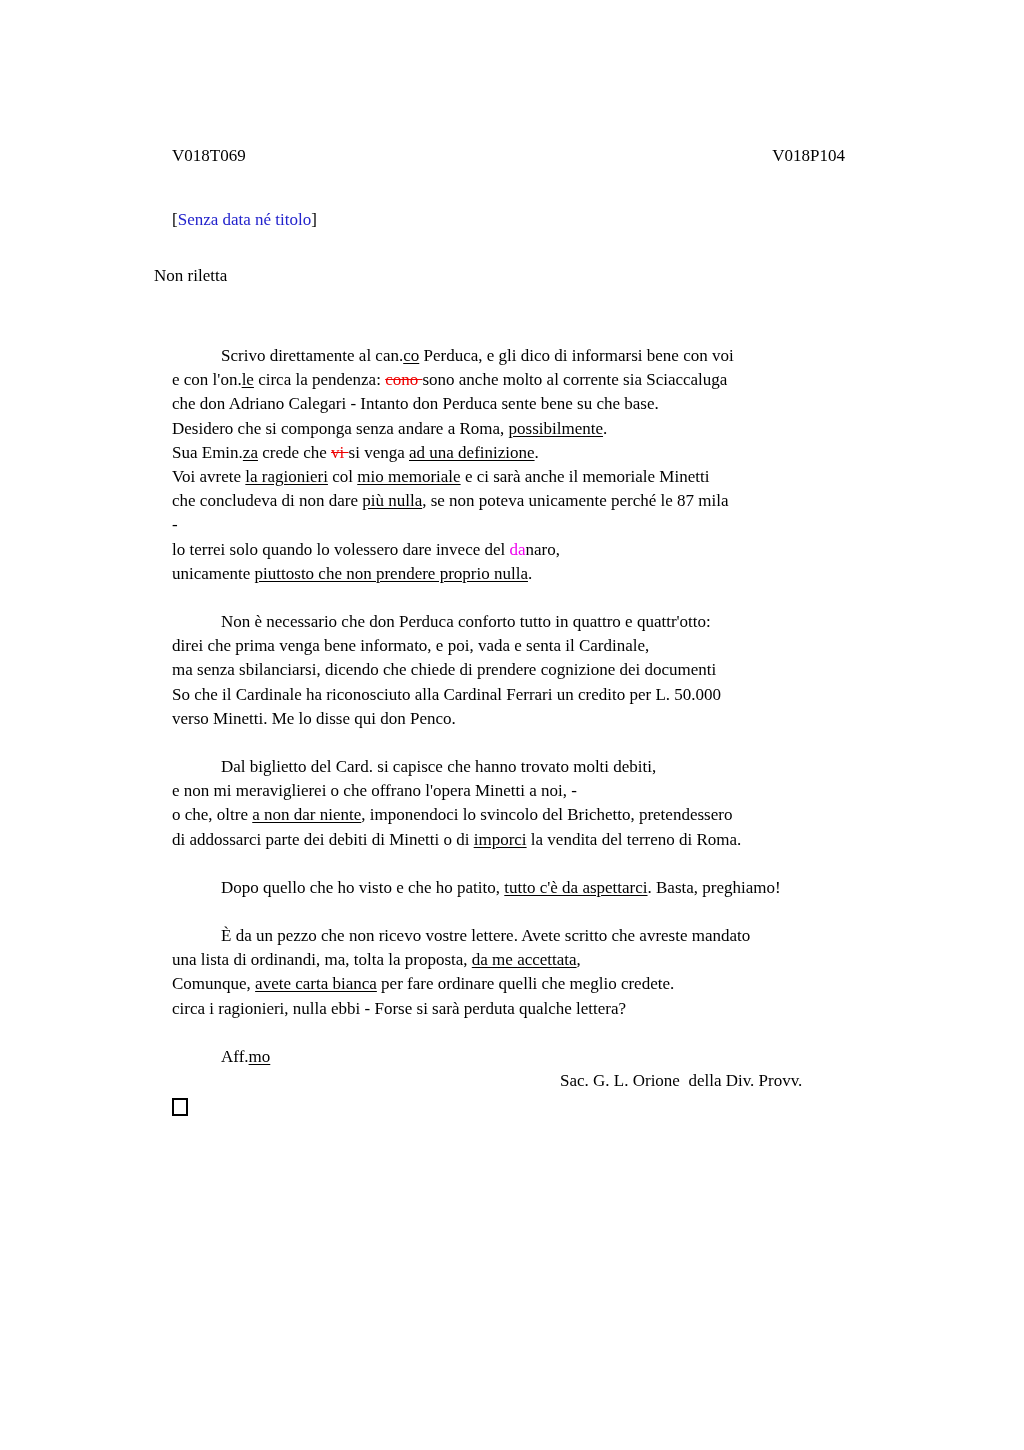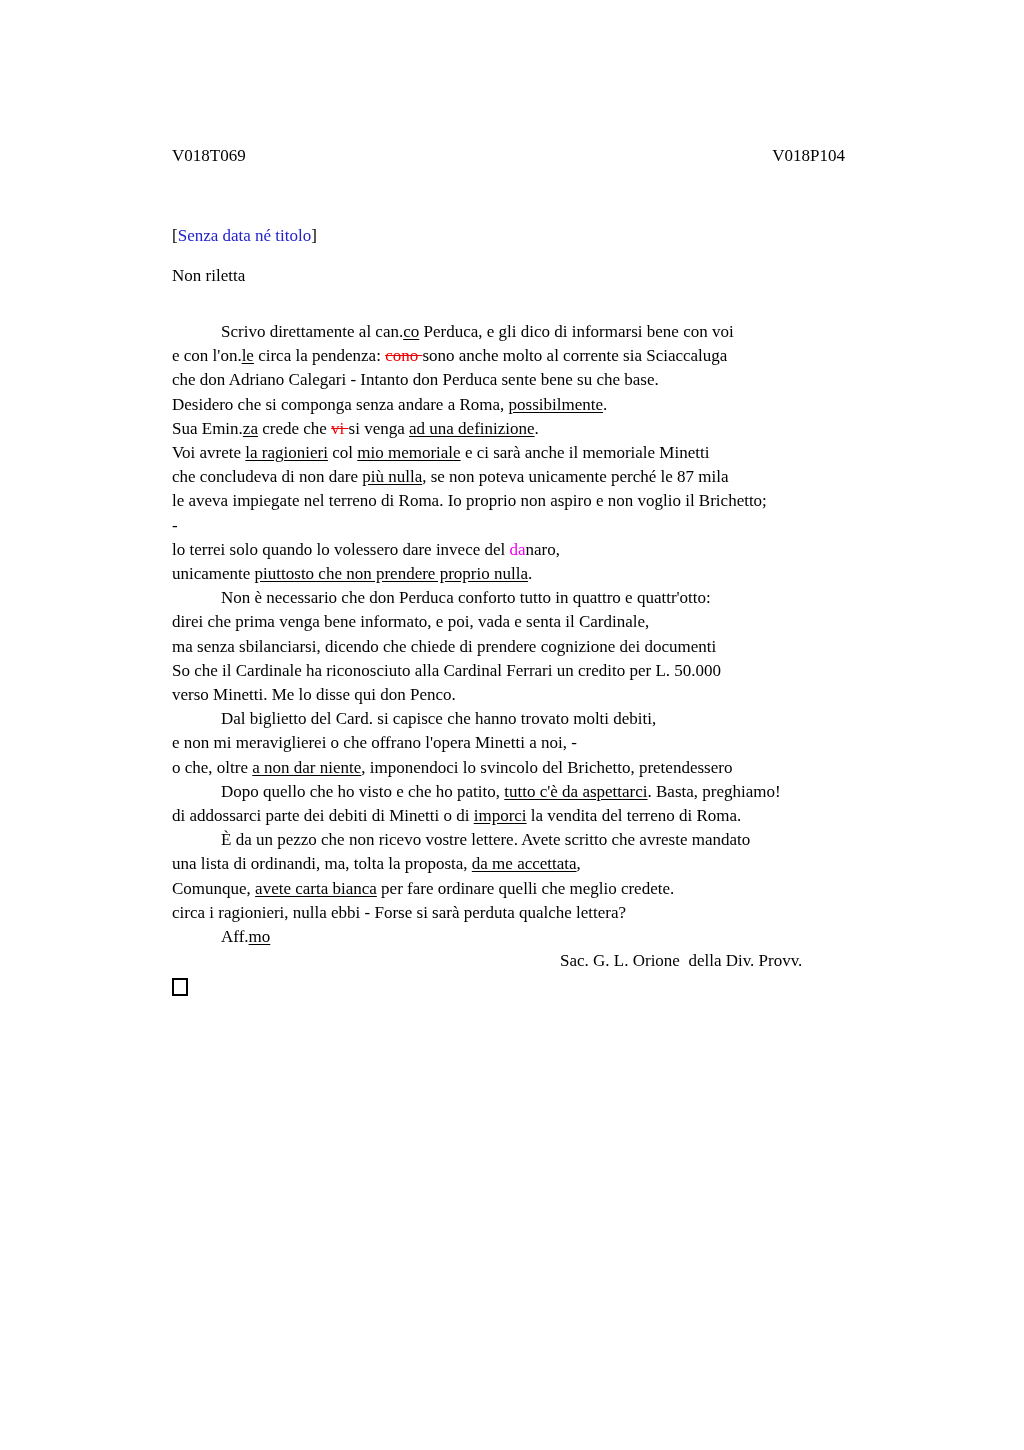--- a/index.html
+++ b/index.html
@@ -21,41 +21,41 @@
     position: absolute;
     left: 172px;
     top: 146px;
     width: 673px;
     display: flex;
     justify-content: space-between;
   }
   .title-line {
     position: absolute;
     left: 172px;
-    top: 226px;
+    top: 210px;
     white-space: pre;
   }
   .title-blue { color: #2222CC; }
   .note-line {
     position: absolute;
-    left: 172px;
+    left: 154px;
     top: 266px;
   }
   .letter-body {
     position: absolute;
     left: 172px;
     top: 320px;
     width: 745px;
     line-height: 24.2px;
   }
   .line {
     white-space: pre-wrap;
     min-height: 24.2px;
   }
-  .line.indent { padding-left: 49px; }
+  .line.indent { padding-left: 49px; margin-top: 24px; }
   .line.sig { padding-left: 388px; }
   .u { text-decoration: underline; text-underline-offset: 2px; }
   .sr { color: #EE0000; text-decoration: line-through; }
   .m { color: #EE00EE; }
   .endbox {
     display: inline-block;
     width: 12px;
     height: 14px;
     border: 2px solid #000000;
     margin-top: 5px;
@@ -77,34 +77,33 @@
   <div class="note-line">Non riletta</div>
 
   <div class="letter-body" id="letter-body">
       <div class="line indent"><span>Scrivo direttamente al can.</span><span class="u">co</span><span> Perduca, e gli dico di informarsi bene con voi</span></div>
       <div class="line"><span>e con l'on.</span><span class="u">le</span><span> circa la pendenza: </span><span class="sr">cono&nbsp;</span><span>sono anche molto al corrente sia Sciaccaluga</span></div>
       <div class="line"><span>che don Adriano Calegari - Intanto don Perduca sente bene su che base.</span></div>
       <div class="line"><span>Desidero che si componga senza andare a Roma, </span><span class="u">possibilmente</span><span>.</span></div>
       <div class="line"><span>Sua Emin.</span><span class="u">za</span><span> crede che </span><span class="sr">vi&nbsp;</span><span>si venga </span><span class="u">ad una definizione</span><span>.</span></div>
       <div class="line"><span>Voi avrete </span><span class="u">la ragionieri</span><span> col </span><span class="u">mio memoriale</span><span> e ci sarà anche il memoriale Minetti</span></div>
       <div class="line"><span>che concludeva di non dare </span><span class="u">più nulla</span><span>, se non poteva unicamente perché le 87 mila</span></div>
-      <div class="line"><span>le aveva impiegate nel terreno di Roma. Io proprio non aspiro e non voglio il Brichetto;</span></div>
       <div class="line"><span>-</span></div>
       <div class="line"><span>lo terrei solo quando lo volessero dare invece del </span><span class="m">da</span><span>naro,</span></div>
       <div class="line"><span>unicamente </span><span class="u">piuttosto che non prendere proprio nulla</span><span>.</span></div>
       <div class="line indent"><span>Non è necessario che don Perduca conforto tutto in quattro e quattr'otto:</span></div>
       <div class="line"><span>direi che prima venga bene informato, e poi, vada e senta il Cardinale,</span></div>
       <div class="line"><span>ma senza sbilanciarsi, dicendo che chiede di prendere cognizione dei documenti</span></div>
       <div class="line"><span>So che il Cardinale ha riconosciuto alla Cardinal Ferrari un credito per L. 50.000</span></div>
       <div class="line"><span>verso Minetti. Me lo disse qui don Penco.</span></div>
       <div class="line indent"><span>Dal biglietto del Card. si capisce che hanno trovato molti debiti,</span></div>
       <div class="line"><span>e non mi meraviglierei o che offrano l'opera Minetti a noi, -</span></div>
       <div class="line"><span>o che, oltre </span><span class="u">a non dar niente</span><span>, imponendoci lo svincolo del Brichetto, pretendessero</span></div>
+      <div class="line"><span>di addossarci parte dei debiti di Minetti o di </span><span class="u">imporci</span><span> la vendita del terreno di Roma.</span></div>
       <div class="line indent"><span>Dopo quello che ho visto e che ho patito, </span><span class="u">tutto c'è da aspettarci</span><span>. Basta, preghiamo!</span></div>
-      <div class="line"><span>di addossarci parte dei debiti di Minetti o di </span><span class="u">imporci</span><span> la vendita del terreno di Roma.</span></div>
       <div class="line indent"><span>È da un pezzo che non ricevo vostre lettere. Avete scritto che avreste mandato</span></div>
       <div class="line"><span>una lista di ordinandi, ma, tolta la proposta, </span><span class="u">da me accettata</span><span>,</span></div>
       <div class="line"><span>Comunque, </span><span class="u">avete carta bianca</span><span> per fare ordinare quelli che meglio credete.</span></div>
       <div class="line"><span>circa i ragionieri, nulla ebbi - Forse si sarà perduta qualche lettera?</span></div>
       <div class="line indent"><span>Aff.</span><span class="u">mo</span></div>
       <div class="line sig"><span>Sac. G. L. Orione&nbsp; della Div. Provv.</span></div>
       <div class="line"><span class="endbox"></span></div>
     </div>
 
 </div>

